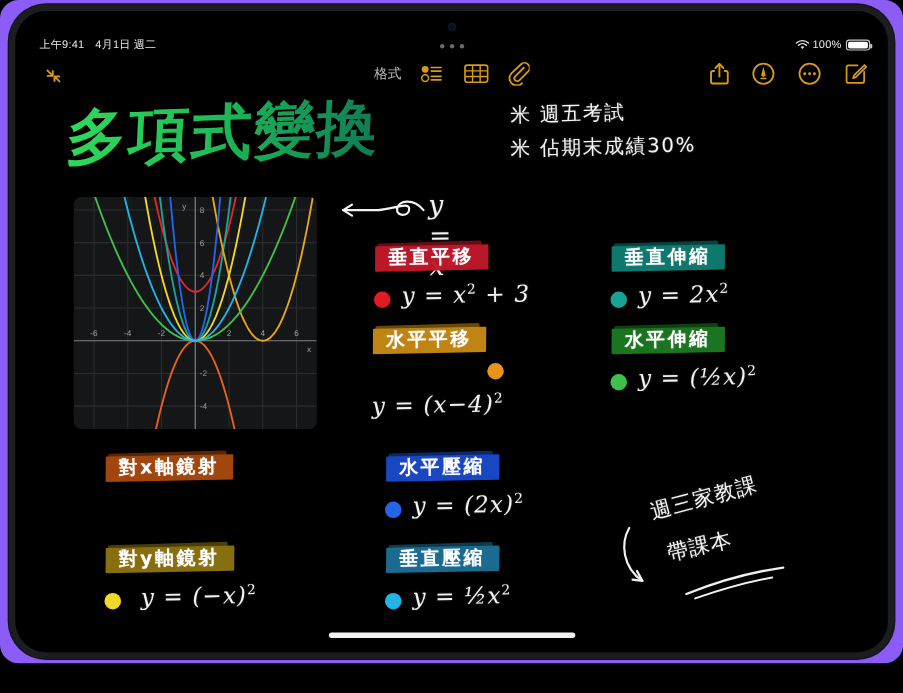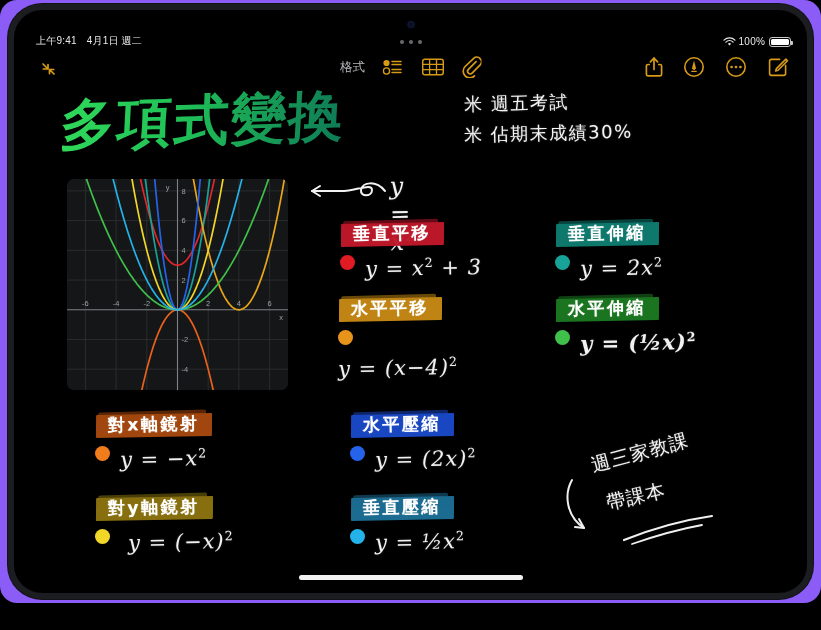--- a/index.html
+++ b/index.html
@@ -43,21 +43,21 @@
   
   .statusbar {
     position: absolute; left: 0; top: 22px; width: 100%;
     height: 18px;
     display: flex; align-items: center;
     color: #e9e9ea;
     font-size: 10px;
     letter-spacing: .2px;
   }
   .status-left { position: absolute; left: 22px; display: flex; gap: 10px; align-items: center; }
-  .status-right { position: absolute; right: 16px; display: flex; gap: 4px; align-items: flex-end; }
+  .status-right { position: absolute; right: 16px; display: flex; gap: 4px; align-items: flex-start; }
   .wifi-icon { display: inline-block; width: 12px; height: 10px; position: relative; }
   .wifi-icon svg { display:block; }
   .batt {
     width: 22px; height: 10px; border: 1px solid #c8c8cc; border-radius: 3px;
     position: relative; display: inline-block;
   }
   .batt::after {
     content: ""; position: absolute; right: -3px; top: 3px;
     width: 2px; height: 4px; background: #c8c8cc; border-radius: 0 1px 1px 0;
   }
@@ -136,21 +136,21 @@
     color: #fff;
     font-size: 17px;
     font-weight: 700;
     letter-spacing: 2.5px;
     font-family: "DejaVu Sans", sans-serif;
     white-space: nowrap;
     text-shadow: 0 0 1px rgba(255,255,255,.5);
   }
   .eq-row {
     position: absolute;
-    display: flex; align-items: flex-start; gap: 10px;
+    display: flex; align-items: flex-end; gap: 10px;
     white-space: nowrap;
   }
   .dot { width: 15px; height: 15px; border-radius: 50%; flex: 0 0 auto; }
   .eq {
     color: #f2f2f2;
     font-size: 21px;
     font-family: "DejaVu Serif", serif;
     font-style: italic;
     letter-spacing: 1px;
     transform: rotate(-1deg);
@@ -356,28 +356,25 @@
               <span class="eq">y = x<sup>2</sup> + 3</span>
             </div></div>
           <div class="hl-wrap" style="left: 545px; top: 137px;"><div class="hl"><div class="bar" style="background: rgb(15, 125, 114);"></div><span class="txt">垂直伸縮</span></div><div class="eq-row" style="left: -4px; top: 36px;">
               <span class="dot" style="background: rgb(23, 163, 152);"></span>
               <span class="eq">y = 2x<sup>2</sup></span>
             </div></div>
           <div class="hl-wrap" style="left: 328px; top: 212px;"><div class="hl"><div class="bar" style="background: rgb(199, 138, 20);"></div><span class="txt">水平平移</span></div><div class="eq-row" style="left: -4px; top: 36px; flex-direction: column;">
               <span class="dot" style="background: rgb(232, 148, 26);"></span>
               <span class="eq">y = (x−4)<sup>2</sup></span>
             </div></div>
-          <div class="hl-wrap" style="left: 545px; top: 212px;"><div class="hl"><div class="bar" style="background: rgb(29, 122, 34);"></div><span class="txt">水平伸縮</span></div><div class="eq-row" style="left: -4px; top: 36px; font-weight: bold;">
+          <div class="hl-wrap" style="left: 545px; top: 212px;"><div class="hl"><div class="bar" style="background: rgb(29, 122, 34);"></div><span class="txt">水平伸縮</span></div><div class="eq-row" style="left: -4px; top: 36px;">
               <span class="dot" style="background: rgb(63, 192, 74);"></span>
               <span class="eq">y = (½x)<sup>2</sup></span>
             </div></div>
-          <div class="hl-wrap" style="left: 85px; top: 328px;"><div class="hl"><div class="bar" style="background: rgb(168, 73, 15);"></div><span class="txt">對x軸鏡射</span></div><div class="eq-row" style="left: -4px; top: 36px;">
-              <span class="dot" style="background: rgb(240, 124, 27);"></span>
-              <span class="eq">y = −x<sup>2</sup></span>
-            </div></div>
+          <div class="hl-wrap" style="left: 85px; top: 328px;"><div class="hl"><div class="bar" style="background: rgb(168, 73, 15);"></div><span class="txt">對x軸鏡射</span></div></div>
           <div class="hl-wrap" style="left: 340px; top: 328px;"><div class="hl"><div class="bar" style="background: rgb(27, 73, 201);"></div><span class="txt">水平壓縮</span></div><div class="eq-row" style="left: -4px; top: 36px;">
               <span class="dot" style="background: rgb(37, 99, 235);"></span>
               <span class="eq">y = (2x)<sup>2</sup></span>
             </div></div>
           <div class="hl-wrap" style="left: 85px; top: 411px;"><div class="hl"><div class="bar" style="background: rgb(141, 116, 16);"></div><span class="txt">對y軸鏡射</span></div><div class="eq-row" style="left: -4px; top: 36px; gap: 18px;">
               <span class="dot" style="background: rgb(241, 215, 40);"></span>
               <span class="eq">y = (−x)<sup>2</sup></span>
             </div></div>
           <div class="hl-wrap" style="left: 340px; top: 411px;"><div class="hl"><div class="bar" style="background: rgb(29, 111, 150);"></div><span class="txt">垂直壓縮</span></div><div class="eq-row" style="left: -4px; top: 36px;">
               <span class="dot" style="background: rgb(35, 179, 232);"></span>

